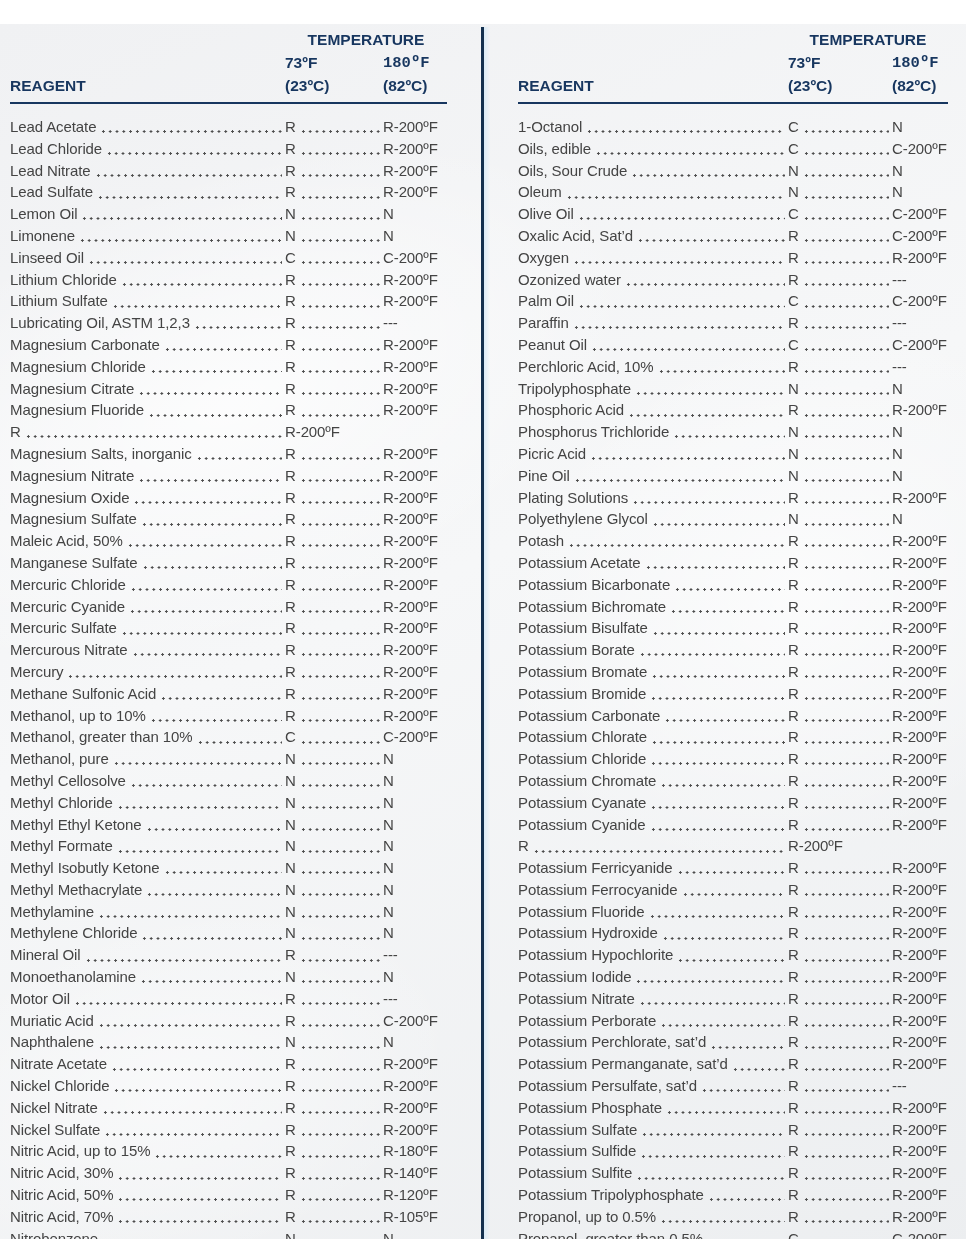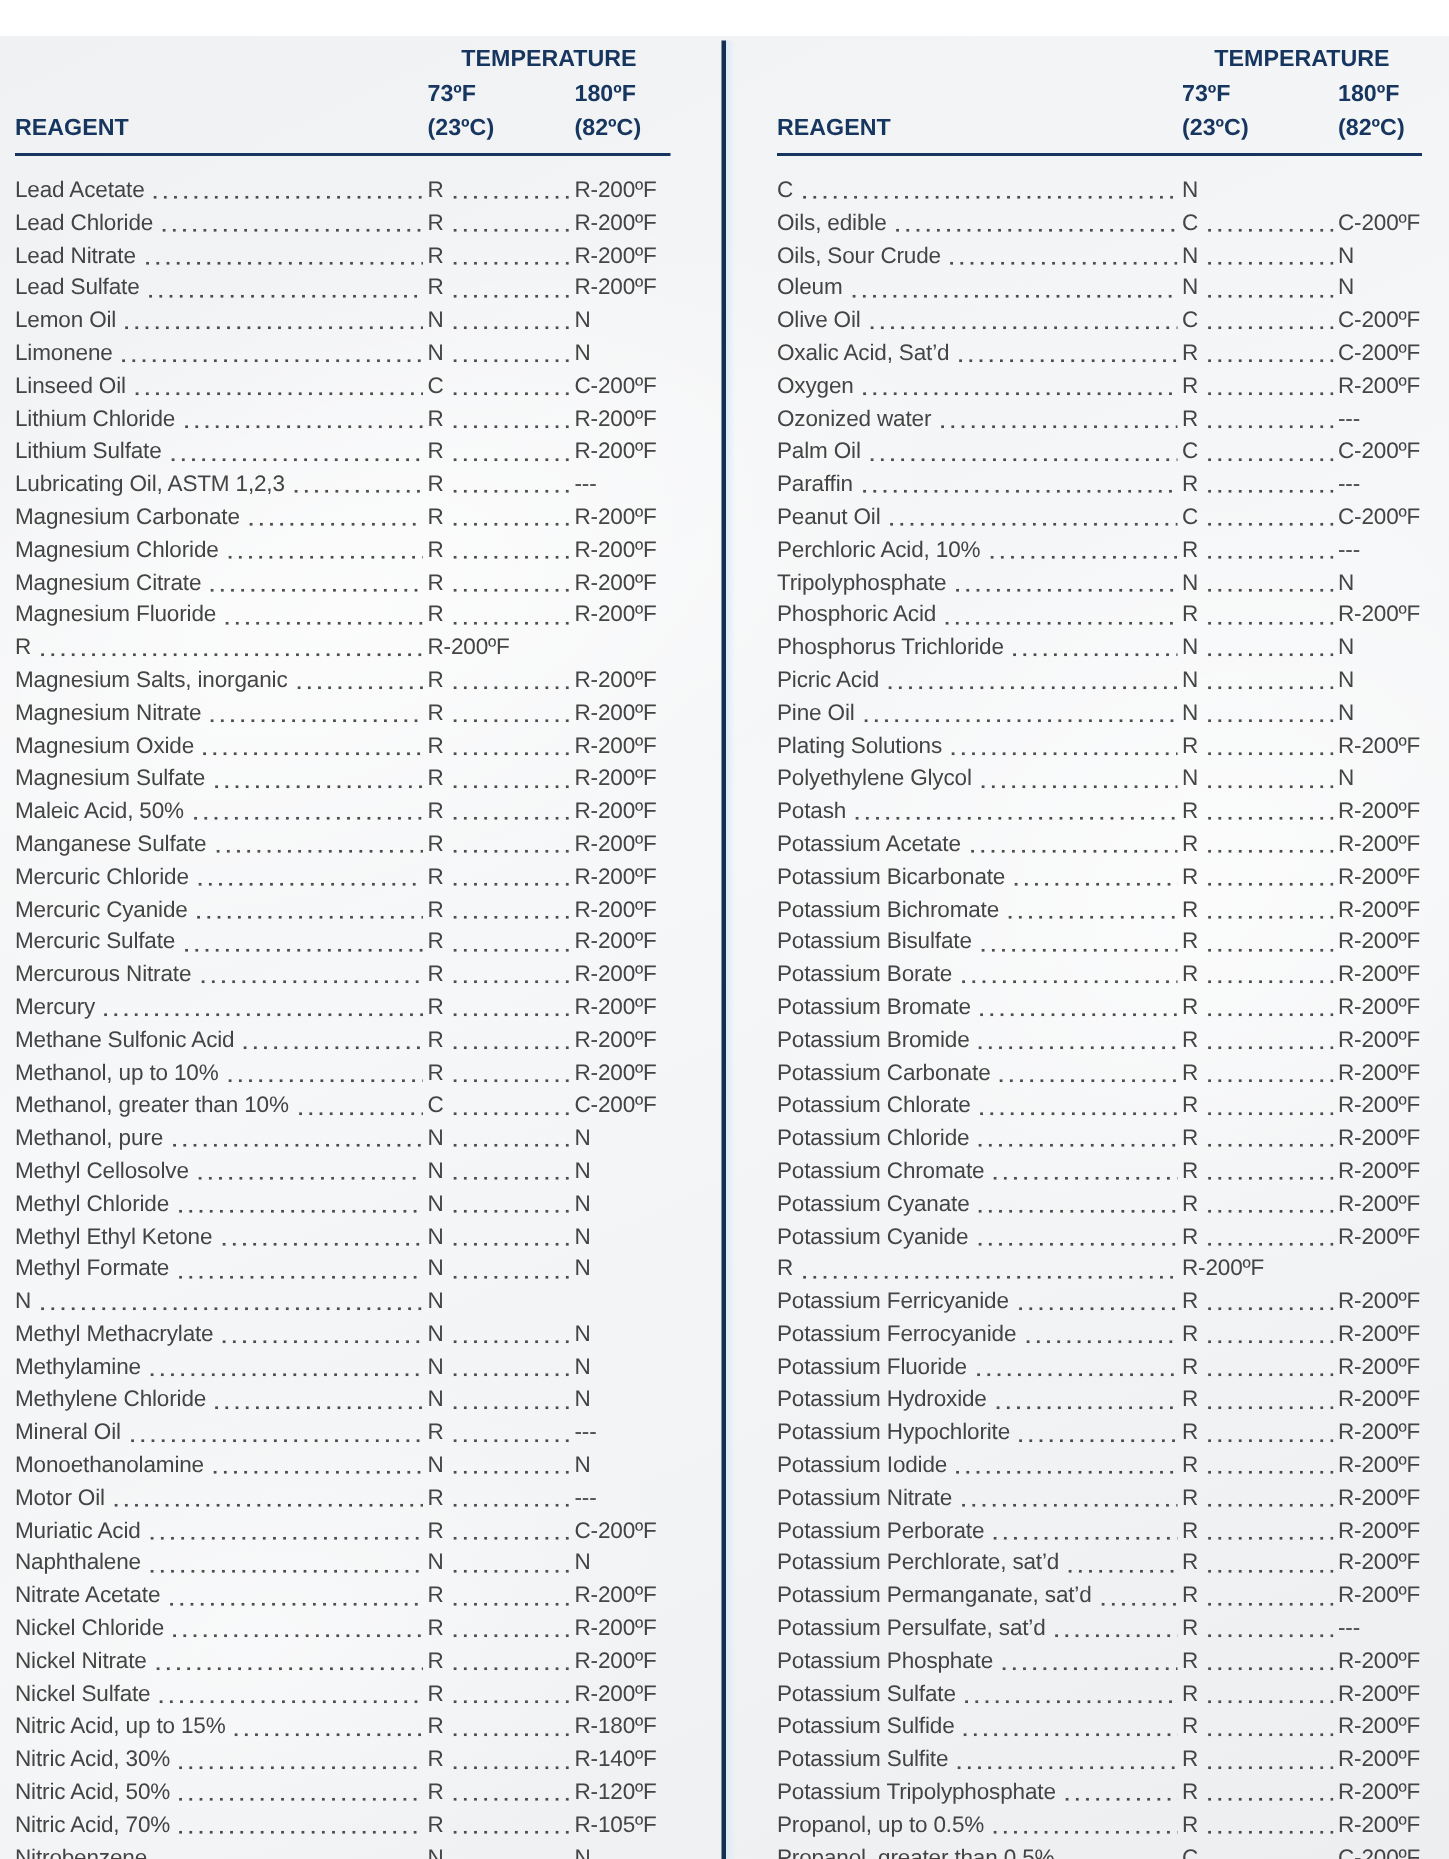--- a/index.html
+++ b/index.html
@@ -50,21 +50,21 @@
     padding:4px 0;
     border-bottom:2px solid #17365f;
     color:#17365f;
     font-weight:bold;
     font-size:15.5px;
   }
   .col-left  .thead{grid-template-columns:1fr 98px 64px;}
   .col-right .thead{grid-template-columns:1fr 104px 56px;}
   .h-temp{grid-column:2/4;grid-row:1;text-align:center;line-height:24px;}
   .h-73{grid-column:2;grid-row:2;line-height:22px;}
-  .h-180{grid-column:3;grid-row:2;line-height:22px;}
+  .h-180{grid-column:3;grid-row:2;line-height:22px;font-family:Liberation Mono, monospace;}
   .h-reagent{grid-column:1;grid-row:3;align-self:end;line-height:24px;}
   .h-23{grid-column:2;grid-row:3;align-self:end;line-height:24px;}
   .h-82{grid-column:3;grid-row:3;align-self:end;line-height:24px;}
   
   .rows{margin-top:12px;}
   .row{display:grid;height:21.8px;}
   .col-left  .row{grid-template-columns:1fr 98px 64px;}
   .col-right .row{grid-template-columns:1fr 104px 56px;}
   .cell{display:flex;align-items:baseline;min-width:0;}
   .txt{
@@ -531,20 +531,24 @@
           </div>
           <div class="cell c-v1">
             <span class="txt">N</span>
             <span class="leader"></span>
           </div>
           <div class="cell c-v2">
             <span class="txt">N</span>
           </div>
         </div>
         <div class="row">
+          <div class="cell c-name">
+            <span class="txt">Methyl Isobutly Ketone</span>
+            <span class="leader"></span>
+          </div>
           <div class="cell c-v1">
             <span class="txt">N</span>
             <span class="leader"></span>
           </div>
           <div class="cell c-v2">
             <span class="txt">N</span>
           </div>
         </div>
         <div class="row">
           <div class="cell c-name">
@@ -774,20 +778,24 @@
     <div class="thead">
       <div class="h-temp">TEMPERATURE</div>
       <div class="h-73">73ºF</div>
       <div class="h-180">180ºF</div>
       <div class="h-reagent">REAGENT</div>
       <div class="h-23">(23ºC)</div>
       <div class="h-82">(82ºC)</div>
     </div>
     <div class="rows">
         <div class="row">
+          <div class="cell c-name">
+            <span class="txt">1-Octanol</span>
+            <span class="leader"></span>
+          </div>
           <div class="cell c-v1">
             <span class="txt">C</span>
             <span class="leader"></span>
           </div>
           <div class="cell c-v2">
             <span class="txt">N</span>
           </div>
         </div>
         <div class="row">
           <div class="cell c-name">

